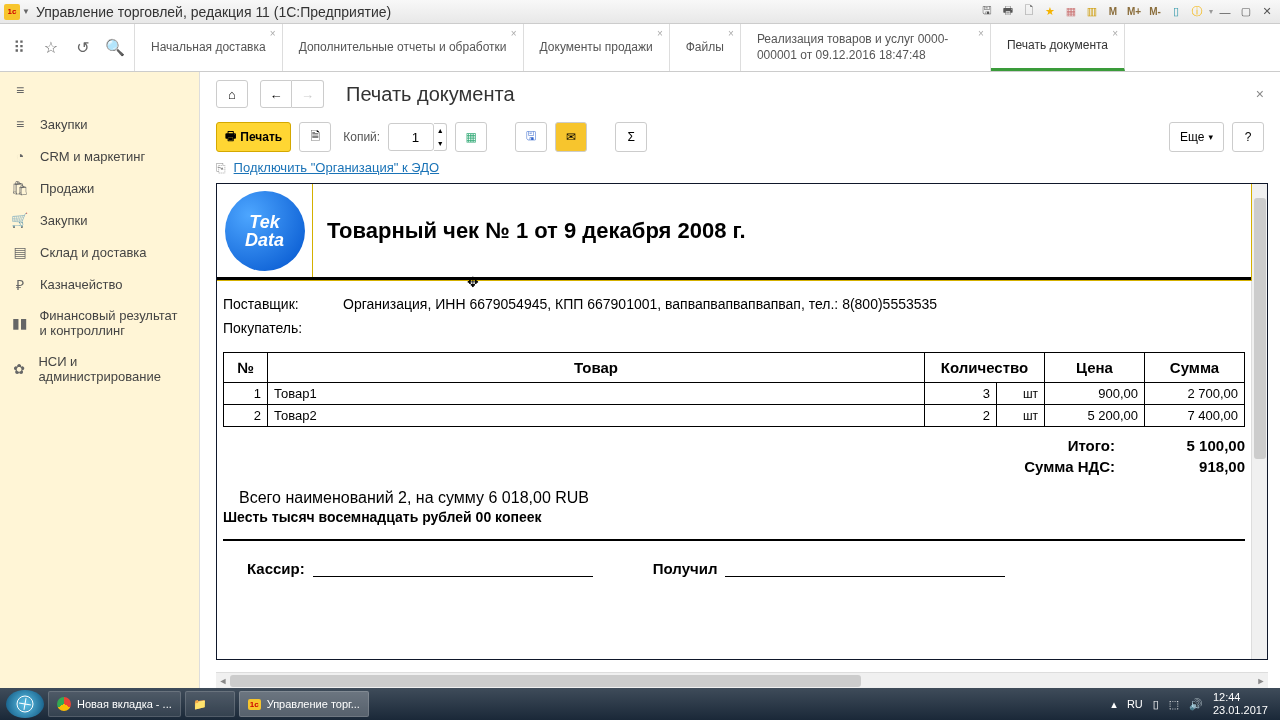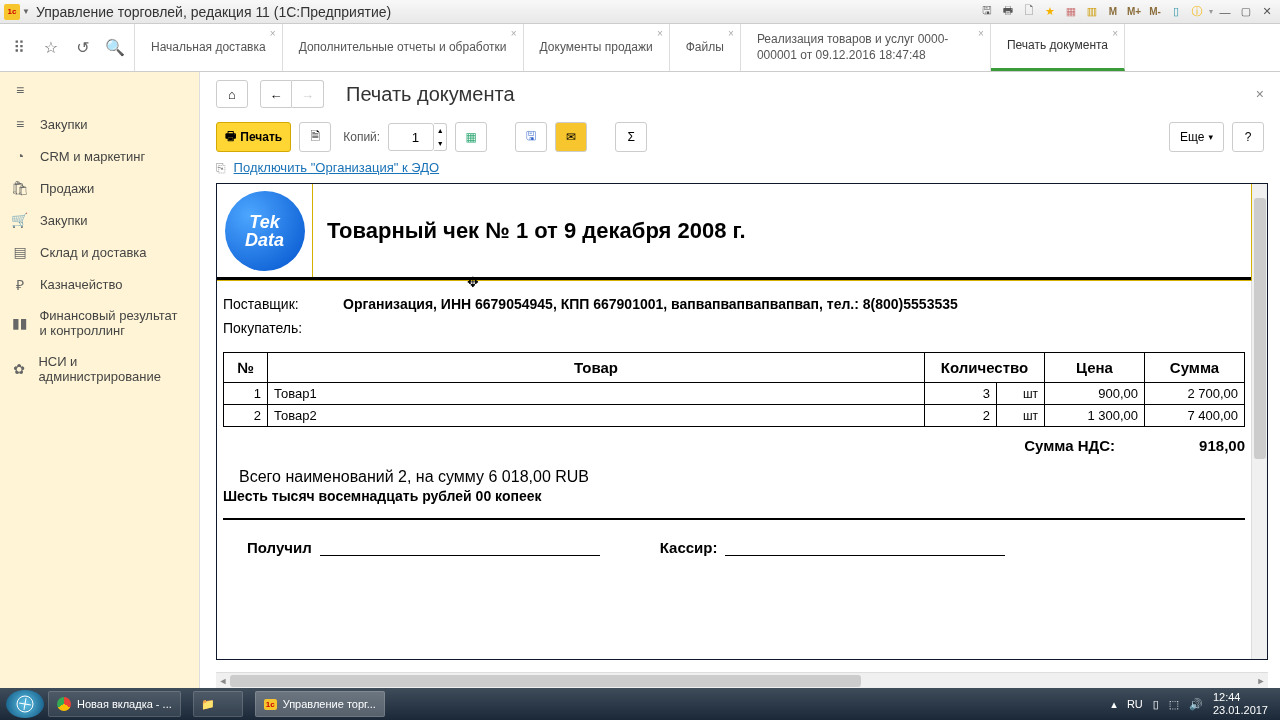--- a/index.html
+++ b/index.html
@@ -47,21 +47,21 @@
 .edo-icon{color:#888;font-size:12px}
 .edo-link{color:#1a73b7;text-decoration:underline;font-size:13px;cursor:pointer}
 .doc-wrap{flex:1;margin:0 12px 12px 16px;border:1px solid #0f172a;overflow:auto;position:relative}
 .doc{padding:0;font-size:13px;color:#000}
 .doc-header{display:flex;border-bottom:3px solid #000;margin-bottom:12px;outline:1px solid #d4b000;min-height:96px}
 .logo-cell{width:96px;display:flex;align-items:center;justify-content:center;border-right:1px solid #d4b000}
 .logo{width:80px;height:80px;border-radius:50%;background:radial-gradient(circle at 30% 30%,#4da6ff,#0052cc);display:flex;align-items:center;justify-content:center;color:#fff;font-style:italic;font-weight:bold;font-size:18px;text-align:center;line-height:1}
 .doc-title{flex:1;display:flex;align-items:center;padding-left:14px;font-size:22px;font-weight:bold}
 .info-row{display:flex;padding:4px 0;margin:0 6px}
 .info-lbl{width:120px;font-size:14px}
-.info-val{font-weight:bold;font-size:14px}
+.info-val{font-weight:normal;font-size:14px}
 .items-tbl{border-collapse:collapse;width:calc(100% - 12px);margin:12px 6px 8px}
 .items-tbl th,.items-tbl td{border:1px solid #000;padding:3px 6px;font-size:13px}
 .items-tbl th{font-weight:bold;text-align:center;padding:6px;font-size:15px}
 .items-tbl th:nth-child(1){width:44px}
 .items-tbl th:nth-child(3){width:120px}
 .items-tbl th:nth-child(4){width:100px}
 .items-tbl th:nth-child(5){width:100px}
 .items-tbl td.num{text-align:right}
 .items-tbl td.unit{text-align:right;font-size:12px}
 .totals{text-align:right;margin:6px 6px 12px;font-size:15px;font-weight:bold}
@@ -272,64 +272,68 @@
                 <td class="num" style="width:60px">3</td>
                 <td class="unit" style="width:40px">шт</td>
                 <td class="num">900,00</td>
                 <td class="num">2 700,00</td>
               </tr>
               <tr>
                 <td class="num">2</td>
                 <td>Товар2</td>
                 <td class="num" style="width:60px">2</td>
                 <td class="unit" style="width:40px">шт</td>
-                <td class="num">1 300,00</td>
+                <td class="num">5 200,00</td>
                 <td class="num">7 400,00</td>
               </tr>
             </tbody>
         </table>
 
         <div class="totals">
+          <div class="totals-row">
+              <span>Итого:</span>
+              <span class="val">5 100,00</span>
+            </div>
           <div class="totals-row">
               <span>Сумма НДС:</span>
               <span class="val">918,00</span>
             </div>
         </div>
 
         <div class="summ-text">Всего наименований 2, на сумму 6 018,00 RUB</div>
         <div class="summ-words">Шесть тысяч восемнадцать рублей 00 копеек</div>
         <div class="hr"></div>
         <div class="sign-row">
           <div class="sign">
+              <span class="sign-lbl">Кассир:</span>
+              <div class="sign-line"></div>
+            </div>
+          <div class="sign">
               <span class="sign-lbl">Получил</span>
-              <div class="sign-line"></div>
-            </div>
-          <div class="sign">
-              <span class="sign-lbl">Кассир:</span>
               <div class="sign-line"></div>
             </div>
         </div>
       </div>
     </div>
     <div class="hscroll">
         <div class="arr l">◄</div>
         <div class="thumb"></div>
         <div class="arr r">►</div>
       </div>
   </div>
 </div>
 
 <div class="taskbar">
   <div class="start">
     <svg viewBox="0 0 18 18">
         <circle cx="9" cy="9" r="8" fill="none" stroke="#fff" stroke-width="1"></circle>
         <path d="M3 9h12M9 3v12" stroke="#fff" stroke-width="1" transform="rotate(10 9 9)"></path>
       </svg>
   </div>
-  <div id="task-items" style="display:flex;gap:12px">
+  <div id="task-items" style="display:flex;gap:4px">
       <div class="task">
         <span style="width:14px;height:14px;border-radius:50%;background:conic-gradient(#ea4335 0 120deg,#fbbc05 120deg 240deg,#34a853 240deg);display:inline-block"></span>
         <span>Новая вкладка - ...</span>
       </div>
       <div class="task">
         <span style="color:#f7c52d">📁</span>
       </div>
       <div class="task active">
         <span style="background:#f7c52d;color:#c00;font-size:8px;font-weight:bold;padding:1px 2px;border-radius:2px">1c</span>
         <span>Управление торг...</span>

